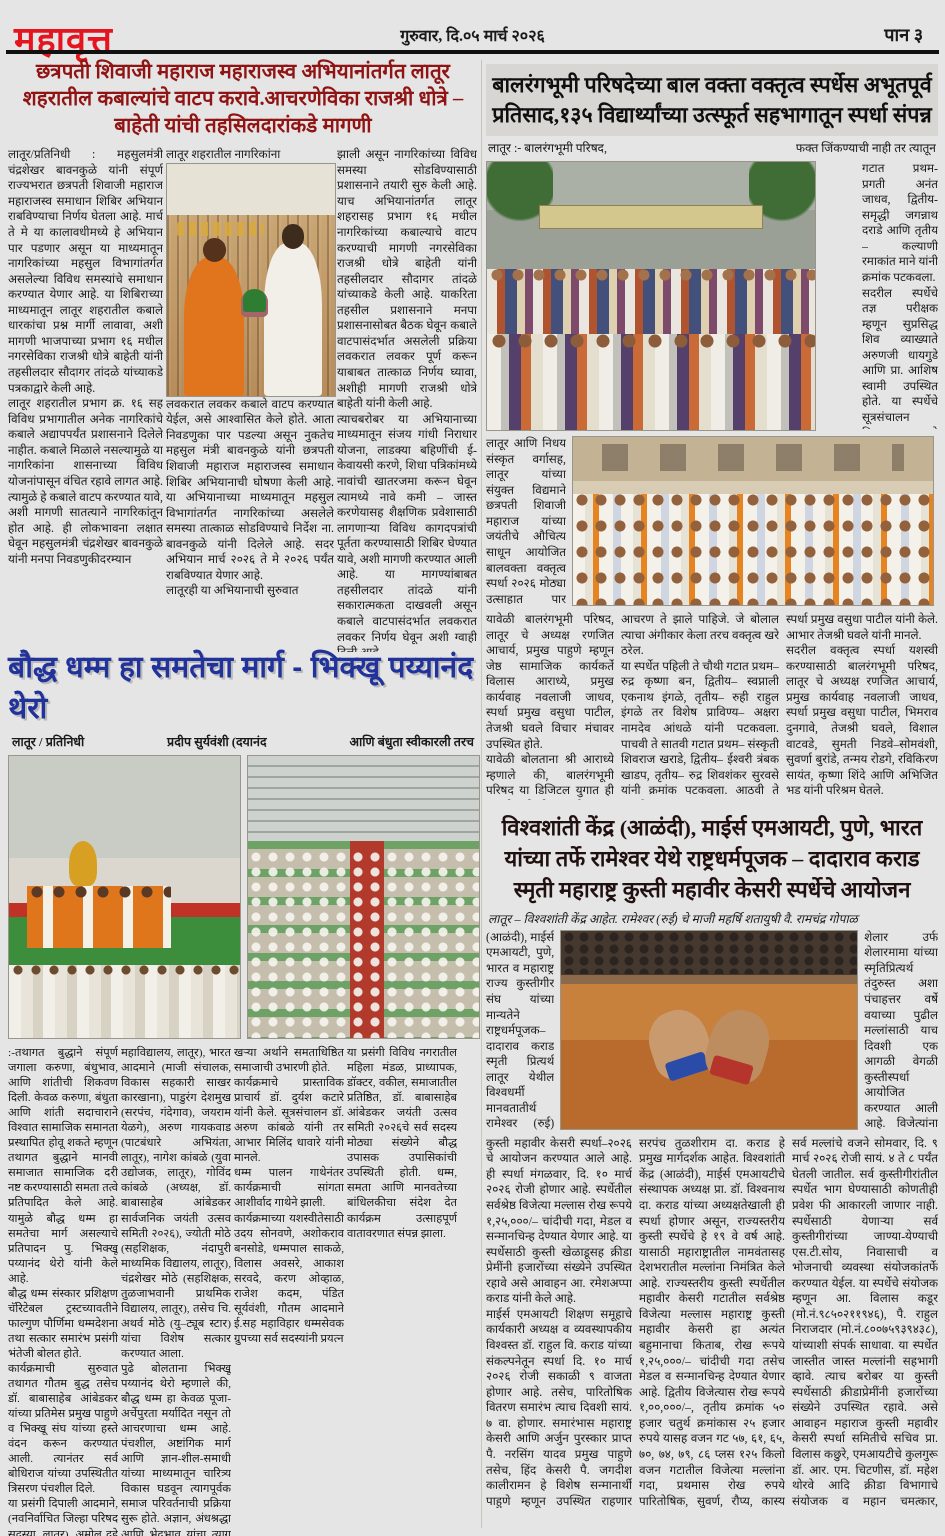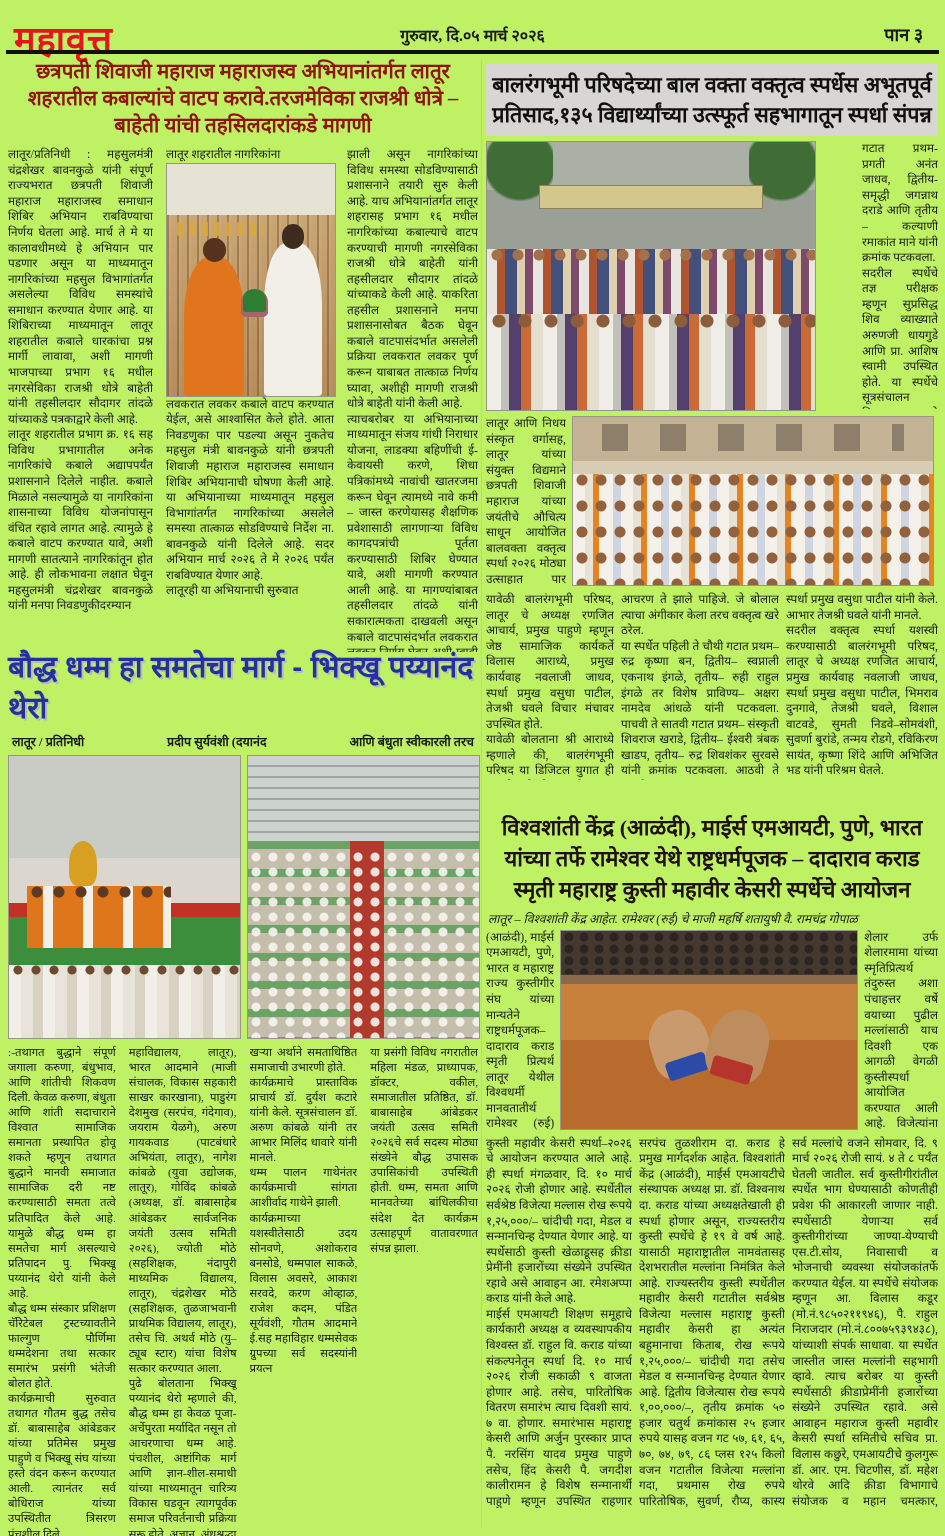--- a/index.html
+++ b/index.html
@@ -1,29 +1,29 @@
 <!DOCTYPE html>
 <html><head>
 <meta charset="utf-8">
 <style>
   html,body{margin:0;padding:0;background:#888;}
-  .page{position:relative;width:945px;height:1536px;margin:0 auto;background:#bef264;
+  .page{position:relative;width:945px;height:1536px;margin:0 auto;background:#e5e5e5;
         font-family:"Liberation Serif","DejaVu Serif",serif;color:#191919;overflow:hidden;}
   
   .hdr{position:absolute;top:0;left:0;width:945px;height:50px;}
   .mast{position:absolute;left:14px;top:14px;font-size:36px;font-weight:800;color:#e5141f;
         letter-spacing:1px;font-family:"Liberation Sans","DejaVu Sans",sans-serif;}
   .hdate{position:absolute;left:0;right:0;top:24px;text-align:center;font-weight:700;font-size:16px;}
   .pgno{position:absolute;right:22px;top:22px;font-weight:700;font-size:18px;}
   .hrule{position:absolute;top:50px;left:6px;right:6px;height:4px;background:#111;}
   .vdivider{position:absolute;top:60px;bottom:8px;left:481px;width:1px;background:#c9c4ba;}
   
   .bt{font-size:11.8px;line-height:1.32;text-align:justify;white-space:pre-line;overflow:hidden;}
   .byl{font-weight:700;font-size:12.5px;}
-  .cols{display:flex;gap:13px;}
+  .cols{display:flex;gap:3px;}
   
   .art1{position:absolute;left:8px;top:58px;width:470px;}
   .h-a1{font-size:20.5px;line-height:1.32;font-weight:700;color:#8f1413;text-align:center;margin:0 4px 8px 4px;}
   .a1c1{width:155px;height:505px;}
   .a1c2{width:168px;}
   .a1c3{width:140px;height:505px;}
   
   .art2{position:absolute;left:8px;top:645px;width:470px;}
   .h-a2{font-size:30px;font-weight:800;color:#21339b;margin:0 0 6px 0;
         text-shadow:2px 2px 0 #b9b9b9;font-family:"Liberation Sans","DejaVu Sans",sans-serif;}
@@ -128,21 +128,21 @@
 
   <div class="hdr">
     <div class="mast">महावृत्त</div>
     <div class="hdate">गुरुवार, दि.०५ मार्च २०२६</div>
     <div class="pgno">पान ३</div>
   </div>
   <div class="hrule"></div>
   <div class="vdivider"></div>
 
   <div class="art1">
-    <div class="h-a1">छत्रपती शिवाजी महाराज महाराजस्व अभियानांतर्गत लातूर शहरातील कबाल्यांचे वाटप करावे.तरजमेविका राजश्री धोत्रे – बाहेती यांची तहसिलदारांकडे मागणी</div>
+    <div class="h-a1">छत्रपती शिवाजी महाराज महाराजस्व अभियानांतर्गत लातूर शहरातील कबाल्यांचे वाटप करावे.आचरणेविका राजश्री धोत्रे – बाहेती यांची तहसिलदारांकडे मागणी</div>
     <div class="cols">
       <div class="bt a1c1">लातूर/प्रतिनिधी : महसुलमंत्री चंद्रशेखर बावनकुळे यांनी संपूर्ण राज्यभरात छत्रपती शिवाजी महाराज महाराजस्व समाधान शिबिर अभियान राबविण्याचा निर्णय घेतला आहे. मार्च ते मे या कालावधीमध्ये हे अभियान पार पडणार असून या माध्यमातून नागरिकांच्या महसुल विभागांतर्गत असलेल्या विविध समस्यांचे समाधान करण्यात येणार आहे. या शिबिराच्या माध्यमातून लातूर शहरातील कबाले धारकांचा प्रश्न मार्गी लावावा, अशी मागणी भाजपाच्या प्रभाग १६ मधील नगरसेविका राजश्री धोत्रे बाहेती यांनी तहसीलदार सौदागर तांदळे यांच्याकडे पत्रकाद्वारे केली आहे.
 लातूर शहरातील प्रभाग क्र. १६ सह विविध प्रभागातील अनेक नागरिकांचे कबाले अद्यापपर्यंत प्रशासनाने दिलेले नाहीत. कबाले मिळाले नसल्यामुळे या नागरिकांना शासनाच्या विविध योजनांपासून वंचित रहावे लागत आहे. त्यामुळे हे कबाले वाटप करण्यात यावे, अशी मागणी सातत्याने नागरिकांतून होत आहे. ही लोकभावना लक्षात घेवून महसुलमंत्री चंद्रशेखर बावनकुळे यांनी मनपा निवडणुकीदरम्यान</div>
       <div class="a1c2">
         <div class="bt">लातूर शहरातील नागरिकांना</div>
         <div class="ph ph1">
           <div class="gold"></div>
           <div class="pA"></div>
           <div class="pB"></div>
           <div class="bq"></div>
@@ -186,20 +186,24 @@
       <div class="bt a2col">खऱ्या अर्थाने समताधिष्ठित समाजाची उभारणी होते.
 कार्यक्रमाचे प्रास्ताविक प्राचार्य डॉ. दुर्यश कटारे यांनी केले. सूत्रसंचालन डॉ. अरुण कांबळे यांनी तर आभार मिलिंद धावारे यांनी मानले.
 धम्म पालन गाथेनंतर कार्यक्रमाची सांगता आशीर्वाद गाथेने झाली.
 कार्यक्रमाच्या यशस्वीतेसाठी उदय सोनवणे, अशोकराव बनसोडे, धम्मपाल साकळे, विलास अवसरे, आकाश सरवदे, करण ओव्हाळ, राजेश कदम, पंडित सूर्यवंशी, गौतम आदमाने ई.सह महाविहार धम्मसेवक ग्रुपच्या सर्व सदस्यांनी प्रयत्न</div>
       <div class="bt a2col">या प्रसंगी विविध नगरातील महिला मंडळ, प्राध्यापक, डॉक्टर, वकील, समाजातील प्रतिष्ठित, डॉ. बाबासाहेब आंबेडकर जयंती उत्सव समिती २०२६चे सर्व सदस्य मोठ्या संख्येने बौद्ध उपासक उपासिकांची उपस्थिती होती. धम्म, समता आणि मानवतेच्या बांधिलकीचा संदेश देत कार्यक्रम उत्साहपूर्ण वातावरणात संपन्न झाला.</div>
     </div>
   </div>
 
   <div class="art3">
     <div class="h-a3">बालरंगभूमी परिषदेच्या बाल वक्ता वक्तृत्व स्पर्धेस अभूतपूर्व प्रतिसाद,१३५ विद्यार्थ्यांच्या उत्स्फूर्त सहभागातून स्पर्धा संपन्न</div>
+    <div class="a3lead">
+      <span class="bt" style="font-size:12px">लातूर :- बालरंगभूमी परिषद,</span>
+      <span class="bt" style="font-size:12px">फक्त जिंकण्याची नाही तर त्यातून</span>
+    </div>
     <div class="a3rowA">
       <div class="ph ph2">
         <div class="plL"></div>
         <div class="plR"></div>
         <div class="ban"></div>
         <div class="cr1"></div>
         <div class="cr2"></div>
       </div>
       <div class="bt a3colR">गटात प्रथम- प्रगती अनंत जाधव, द्वितीय- समृद्धी जगन्नाथ दराडे आणि तृतीय – कल्याणी रमाकांत माने यांनी क्रमांक पटकवला.
 सदरील स्पर्धेचे तज्ञ परीक्षक म्हणून सुप्रसिद्ध शिव व्याख्याते अरुणजी धायगुडे आणि प्रा. आशिष स्वामी उपस्थित होते. या स्पर्धेचे सूत्रसंचालन विशाल वाटवडे यांनी केले तर प्रास्ताविक</div>

